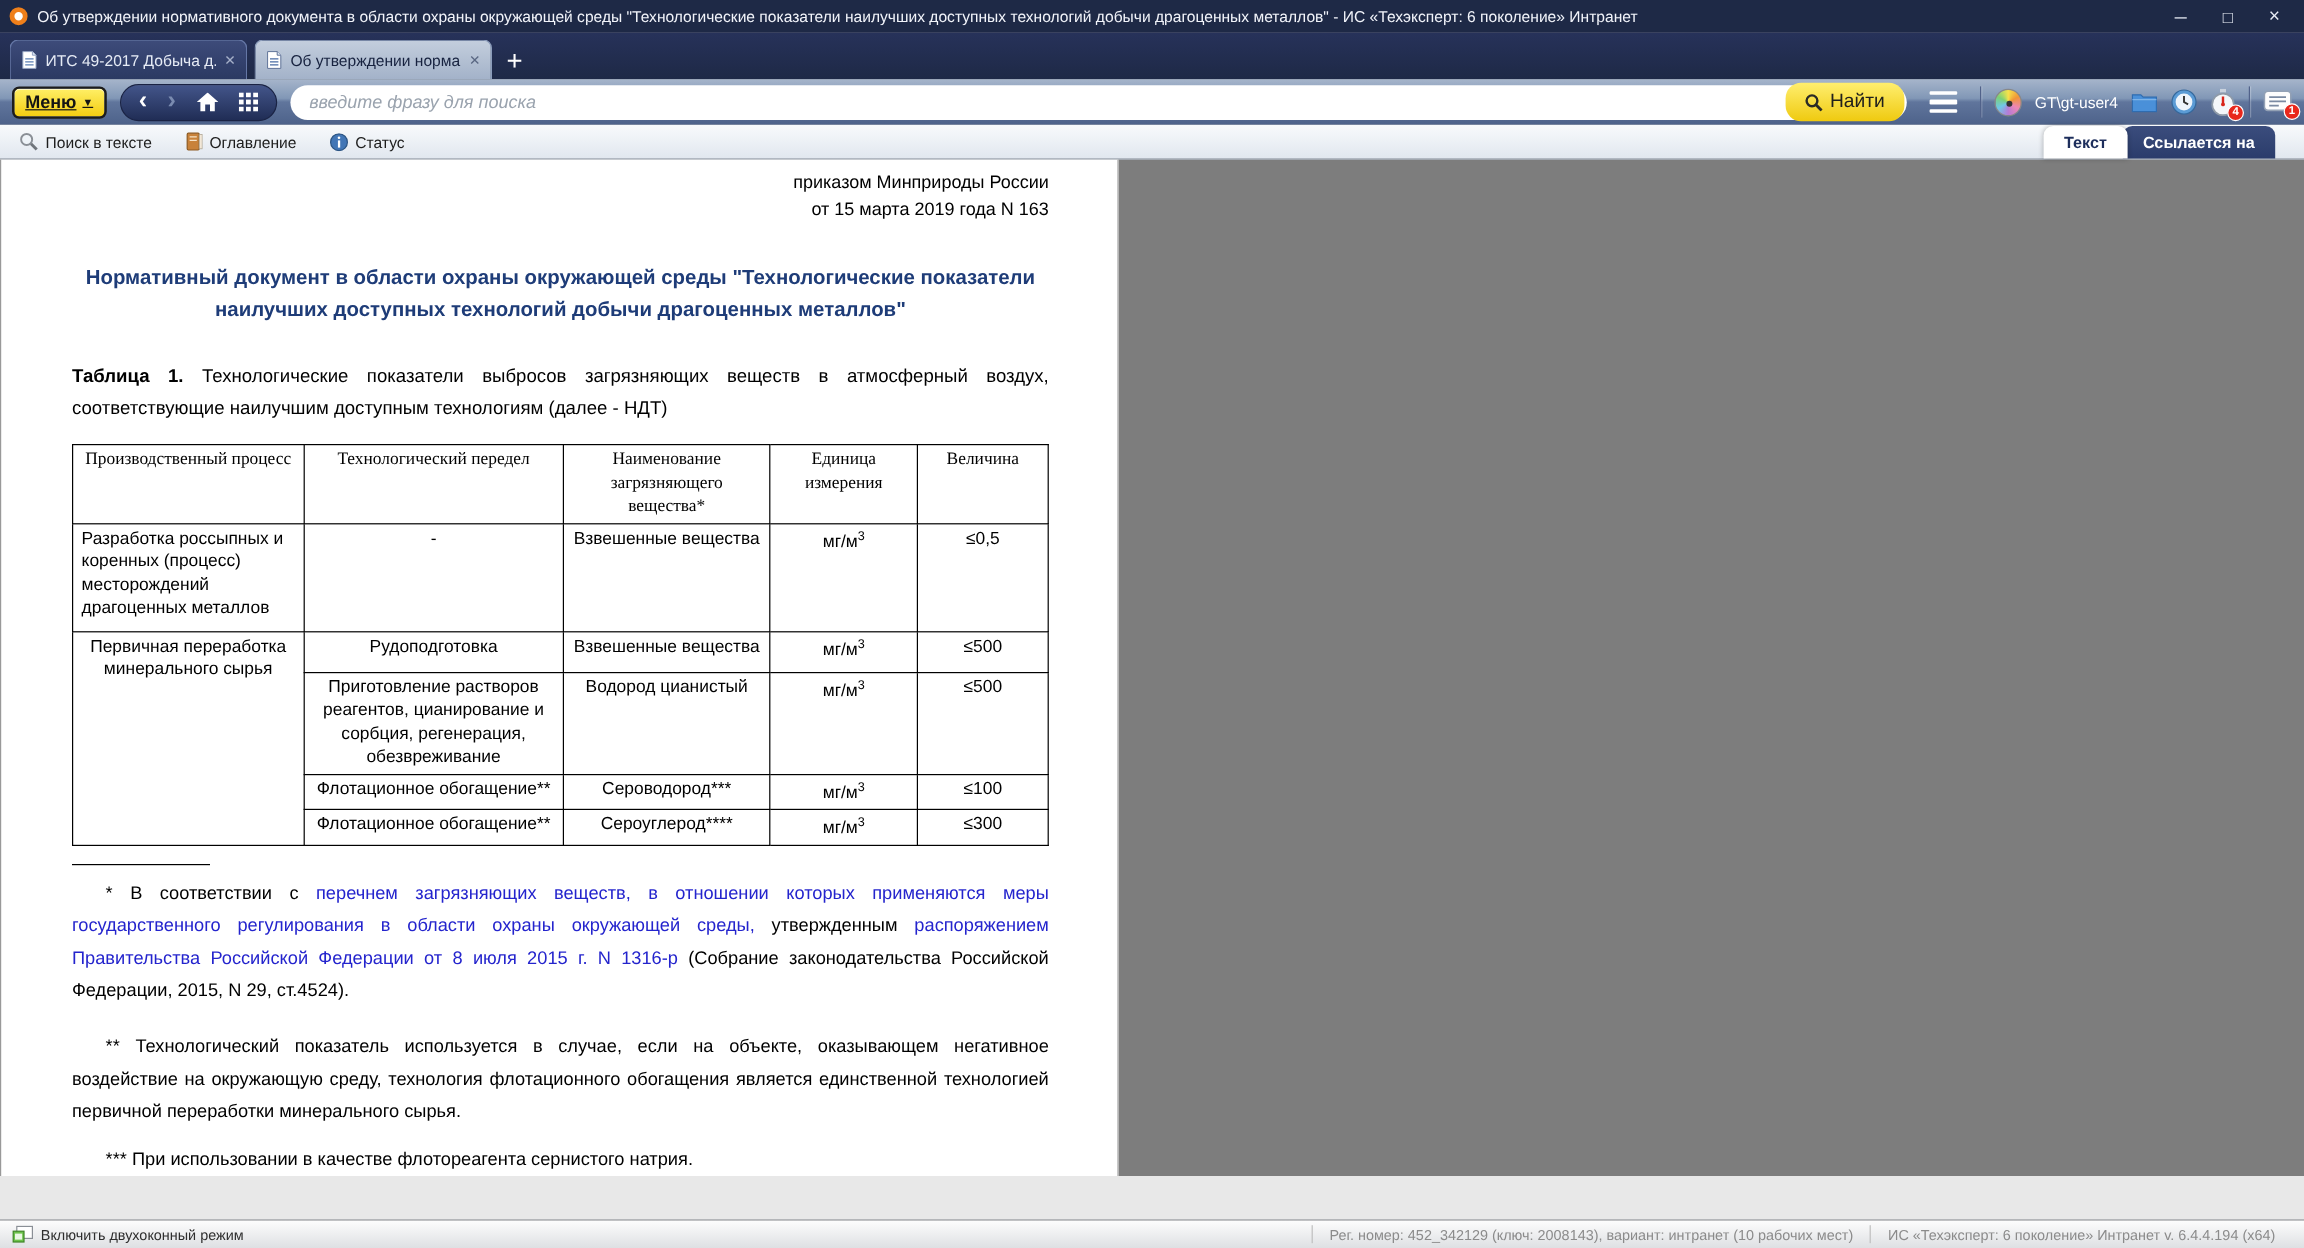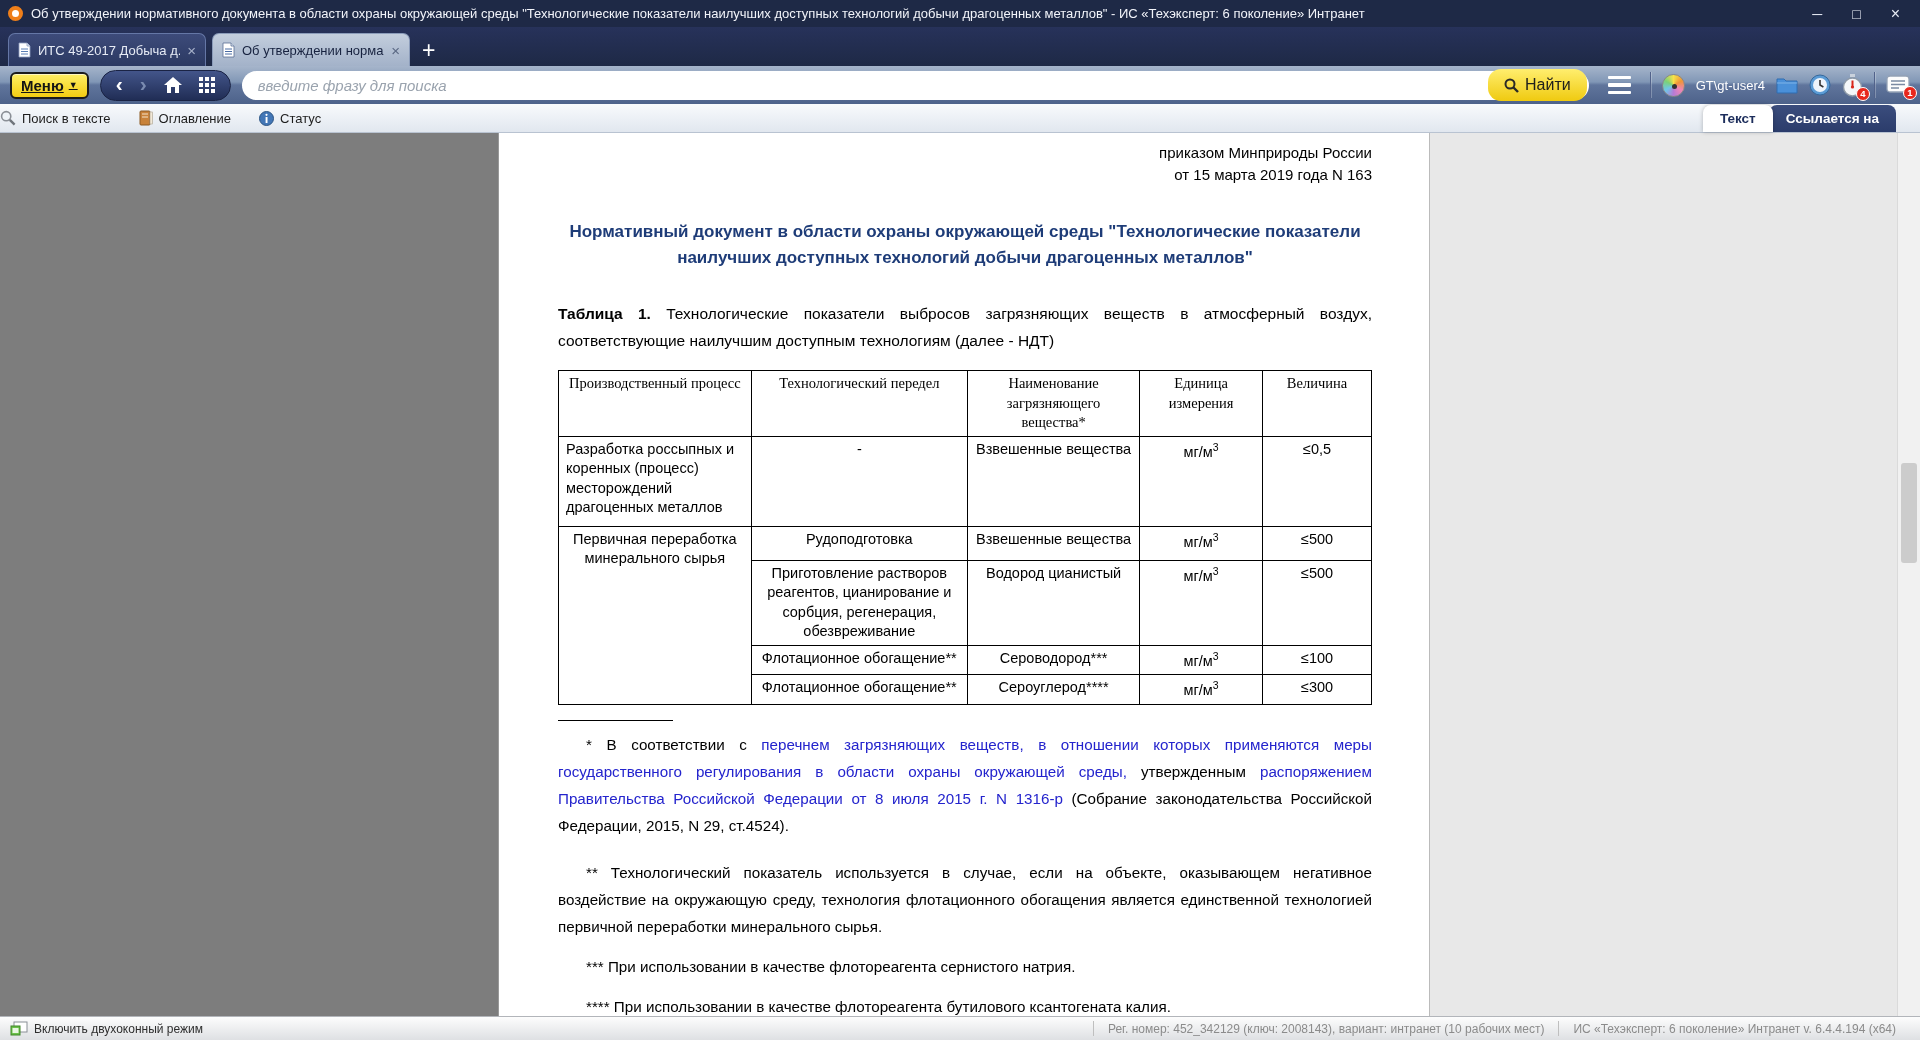--- a/index.html
+++ b/index.html
@@ -38,29 +38,29 @@
   .burger { display:flex; flex-direction:column; gap:4px; padding:0 8px; }
   .burger i { display:block; width:23px; height:3.5px; background:#fff; border-radius:1px; }
   .tb-sep { width:1px; height:26px; background:#51628a; box-shadow:1px 0 0 rgba(255,255,255,.25); }
   .avatar { width:23px; height:23px; border-radius:50%; background:conic-gradient(#f6e24a,#f09537,#ef86b5,#b57bd6,#6fc7e8,#7bd177,#f6e24a); border:1px solid #888; position:relative; }
   .avatar::after { content:""; position:absolute; left:9px; top:9px; width:5px; height:5px; border-radius:50%; background:#333; }
   .user-label { color:#fff; font-size:13px; white-space:nowrap; }
   .icon-badge-wrap { position:relative; display:flex; align-items:center; }
   .badge { position:absolute; right:-7px; bottom:-4px; min-width:14px; height:14px; border-radius:8px; background:#e8271c; color:#fff; font-size:9.5px; font-weight:bold; display:flex; align-items:center; justify-content:center; padding:0 3px; border:1px solid #fff; }
 
   
-  .subtoolbar { height:29px; background:linear-gradient(#f8fafc,#e1e7ef); border-bottom:1px solid #b9c3d1; display:flex; align-items:center; padding:0 0; gap:28px; position:relative; }
+  .subtoolbar { height:29px; background:linear-gradient(#f8fafc,#e1e7ef); border-bottom:1px solid #b9c3d1; display:flex; align-items:center; padding:0 16px; gap:28px; position:relative; }
   .subtool-item { display:flex; align-items:center; gap:6px; font-size:13px; color:#1d1d1d; }
   .view-tabs { position:absolute; right:24px; bottom:0; display:flex; align-items:flex-end; }
   .view-tab { height:27px; border-radius:8px 8px 0 0; padding:0 17px; display:flex; align-items:center; font-size:13.5px; font-weight:bold; }
   .view-tab-active { background:#fff; color:#1d2e5c; z-index:2; box-shadow:0 0 4px rgba(0,0,0,.25); }
   .view-tab-refs { background:linear-gradient(#3b4d7d,#2b3c6b); color:#fff; margin-left:-4px;text-align:center; }
 
   
-  .content { height:883px; display:flex; position:relative; }
+  .content { height:883px; display:flex; position:relative;flex-direction:column; }
   .gutter-left { width:498px; background:#7d7d7d; }
   .page { width:932px; background:#fff; border-left:1px solid #999; border-right:1px solid #bbb; padding:9px 57px 0 59px; overflow:hidden; }
   .gutter-right { flex:1; background:#e8e8e8; }
   .scrollbar { width:23px; background:#f1f1f1; border-left:1px solid #dadada; position:relative; }
   .scroll-thumb { position:absolute; top:330px; left:3px; right:3px; height:100px; background:#cccccc; border-radius:3px; }
 
   
   .doc { color:#000; font-size:15px; }
   .approval { text-align:right; line-height:22px; }
   .doc-title { margin-top:33px; text-align:center; font-size:17px; font-weight:bold; color:#1e3c78; line-height:26px; }
@@ -281,21 +281,20 @@
         <td>≤300</td>
       </tr>
     </tbody>
       </table>
 
     <div class="fn-rule"></div>
 
     <p class="footnote first"><span>* В соответствии с </span><span class="doc-link">перечнем загрязняющих веществ, в отношении которых применяются меры государственного регулирования в области охраны окружающей среды,</span><span> утвержденным </span><span class="doc-link">распоряжением Правительства Российской Федерации от 8 июля 2015 г. N 1316-р</span><span> (Собрание законодательства Российской Федерации, 2015, N 29, ст.4524).</span></p>
     <p class="footnote" style="margin-top:20px;">** Технологический показатель используется в случае, если на объекте, оказывающем негативное воздействие на окружающую среду, технология флотационного обогащения является единственной технологией первичной переработки минерального сырья.</p>
     <p class="footnote">*** При использовании в качестве флотореагента сернистого натрия.</p>
-    <p class="footnote">**** При использовании в качестве флотореагента бутилового ксантогената калия.</p>
 
   </div>
 
   <div class="gutter-right"></div>
   <div class="scrollbar">
     <div class="scroll-thumb"></div>
   </div>
 </div>
 
 <div class="status-bar">

